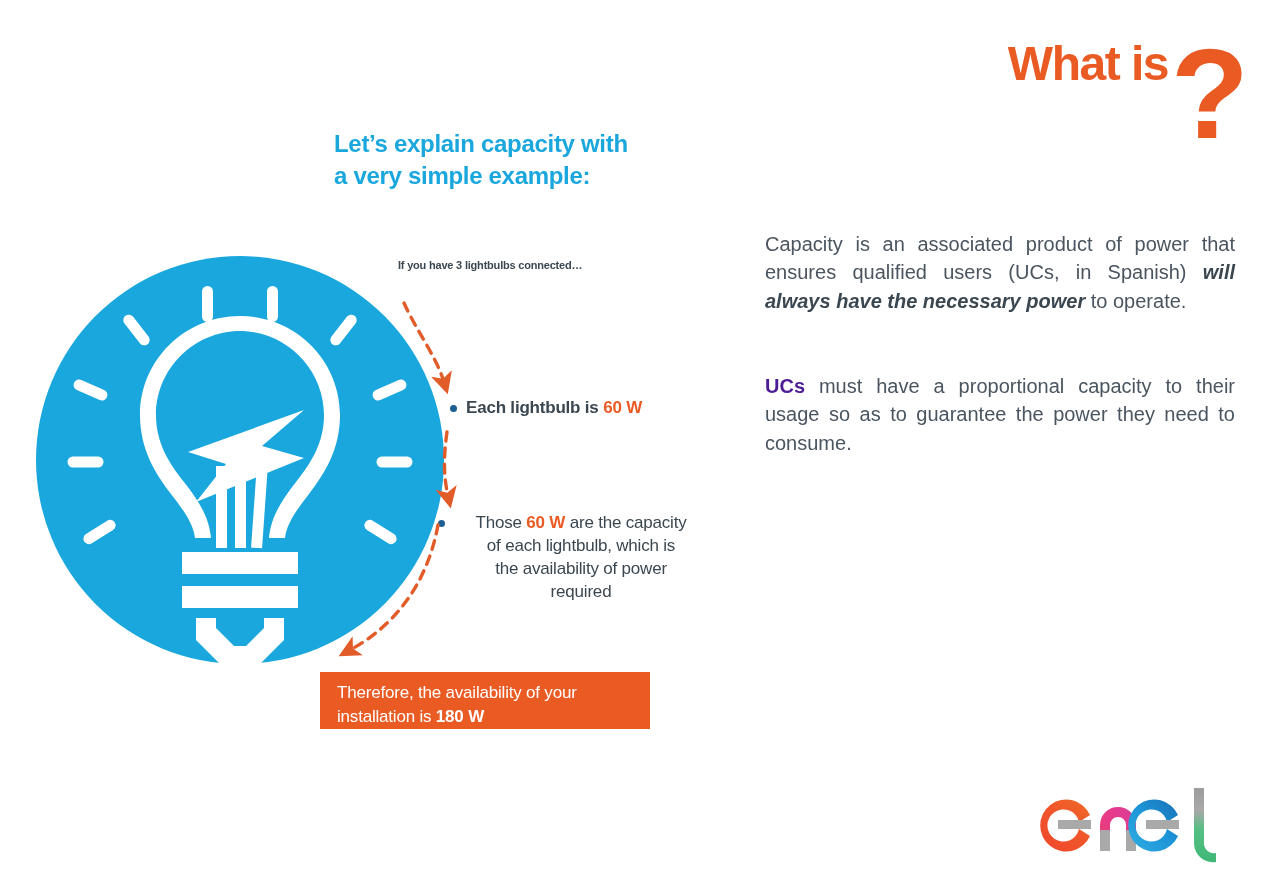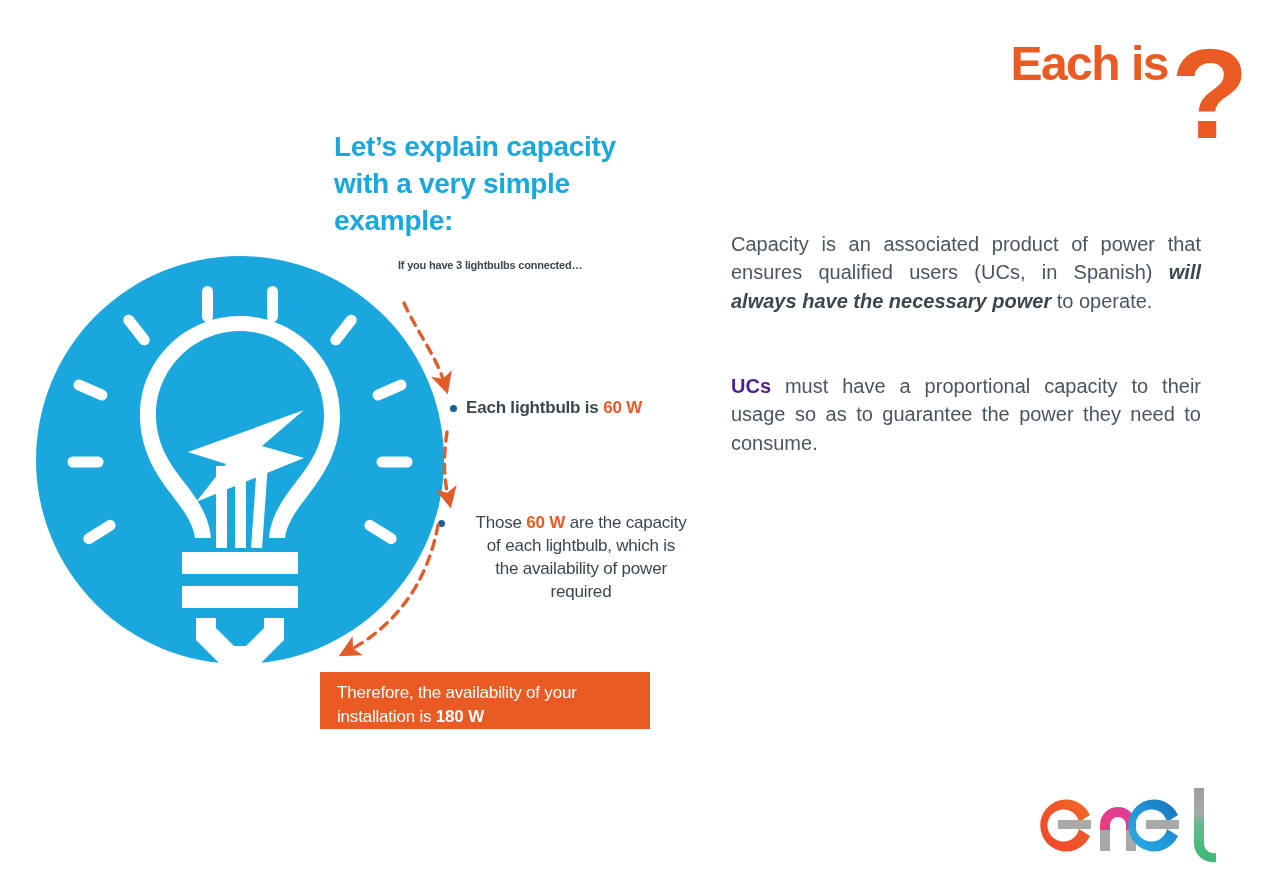--- a/index.html
+++ b/index.html
@@ -16,21 +16,21 @@
     -webkit-font-smoothing: antialiased;
   }
 
   
 
   #left-heading {
     position: absolute;
     left: 334px;
     top: 128px;
     width: 300px;
-    font-size: 28px;
+    font-size: 24px;
     font-weight: bold;
     line-height: 1.33;
     letter-spacing: -0.3px;
     color: #19A7DE;
   }
 
   #lead-text {
     position: absolute;
     left: 398px;
     top: 258px;
@@ -140,21 +140,21 @@
     right: -4px;
     top: 12px;
     font-size: 128px;
     font-weight: bold;
     color: #EA5A23;
     line-height: 1;
   }
 
   .body-para {
     position: absolute;
-    left: 731px;
+    left: 765px;
     width: 470px;
     font-size: 20px;
     line-height: 1.42;
     color: #4A5560;
     text-align: justify;
     text-justify: inter-word;
   }
   .body-para i { font-style: italic; font-weight: bold; color: #3B4750; }
   .body-para .ucs { color: #4c1d95; font-weight: bold; }
   #para-1 { top: 210px; }
@@ -232,21 +232,21 @@
   </defs>
 
   <path d="M404 303 C416 330 436 356 444 382" fill="none" stroke="#E25C2A" stroke-width="3.4" stroke-dasharray="9 7" stroke-linecap="round" marker-end="url(#ahead)"></path>
 
   <path d="M447 432 C443 460 444 478 448 496" fill="none" stroke="#E25C2A" stroke-width="3.4" stroke-dasharray="9 7" stroke-linecap="round" marker-end="url(#ahead)"></path>
 
   <path d="M438 525 C428 580 398 624 350 650" fill="none" stroke="#E25C2A" stroke-width="3.4" stroke-dasharray="9 7" stroke-linecap="round" marker-end="url(#ahead)"></path>
 </svg>
 
 <div id="title-block">
-  <div id="title-line1">Each is</div>
+  <div id="title-line1">What is</div>
   <div id="title-qmark">?</div>
 </div>
 
 <p class="body-para" id="para-1"><span>Capacity is an associated product of power that ensures qualified users (UCs, in Spanish) </span><i>will always have the necessary power</i><span> to operate.</span></p>
 
 <p class="body-para" id="para-2"><span class="ucs">UCs</span><span> must have a proportional capacity to their usage so as to guarantee the power they need to consume.</span></p>
 
 <div id="enel-logo">
   <svg viewBox="0 0 208 82" width="208" height="82" xmlns="http://www.w3.org/2000/svg" aria-hidden="true">
     <defs>

